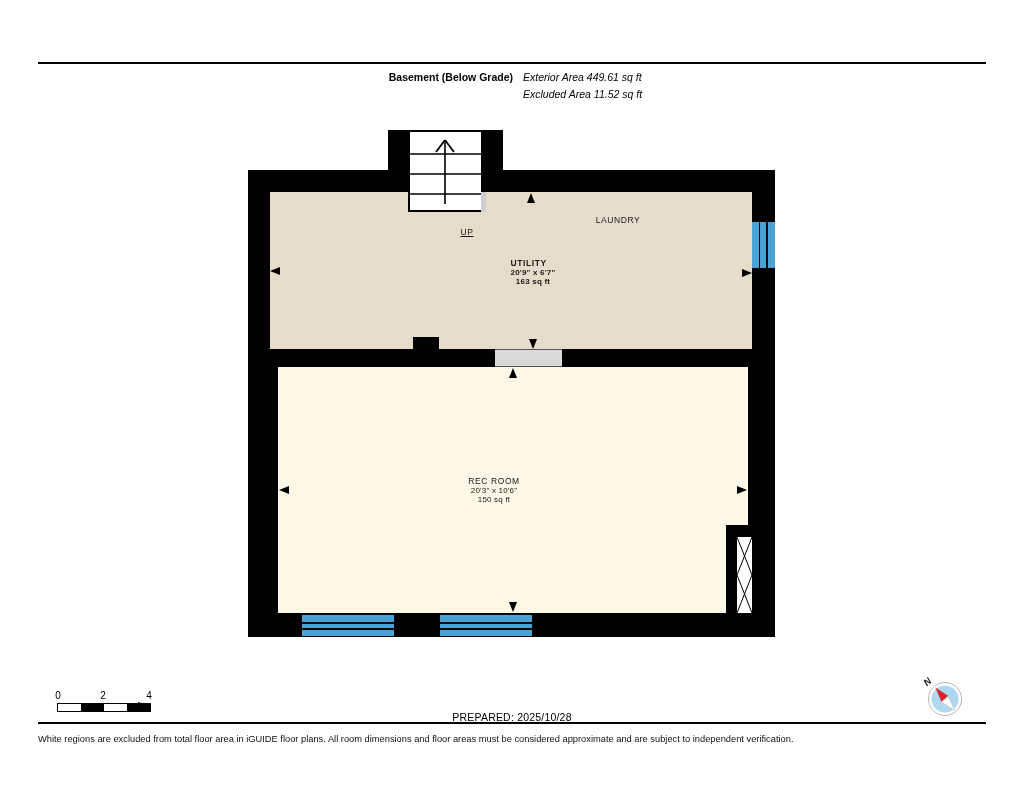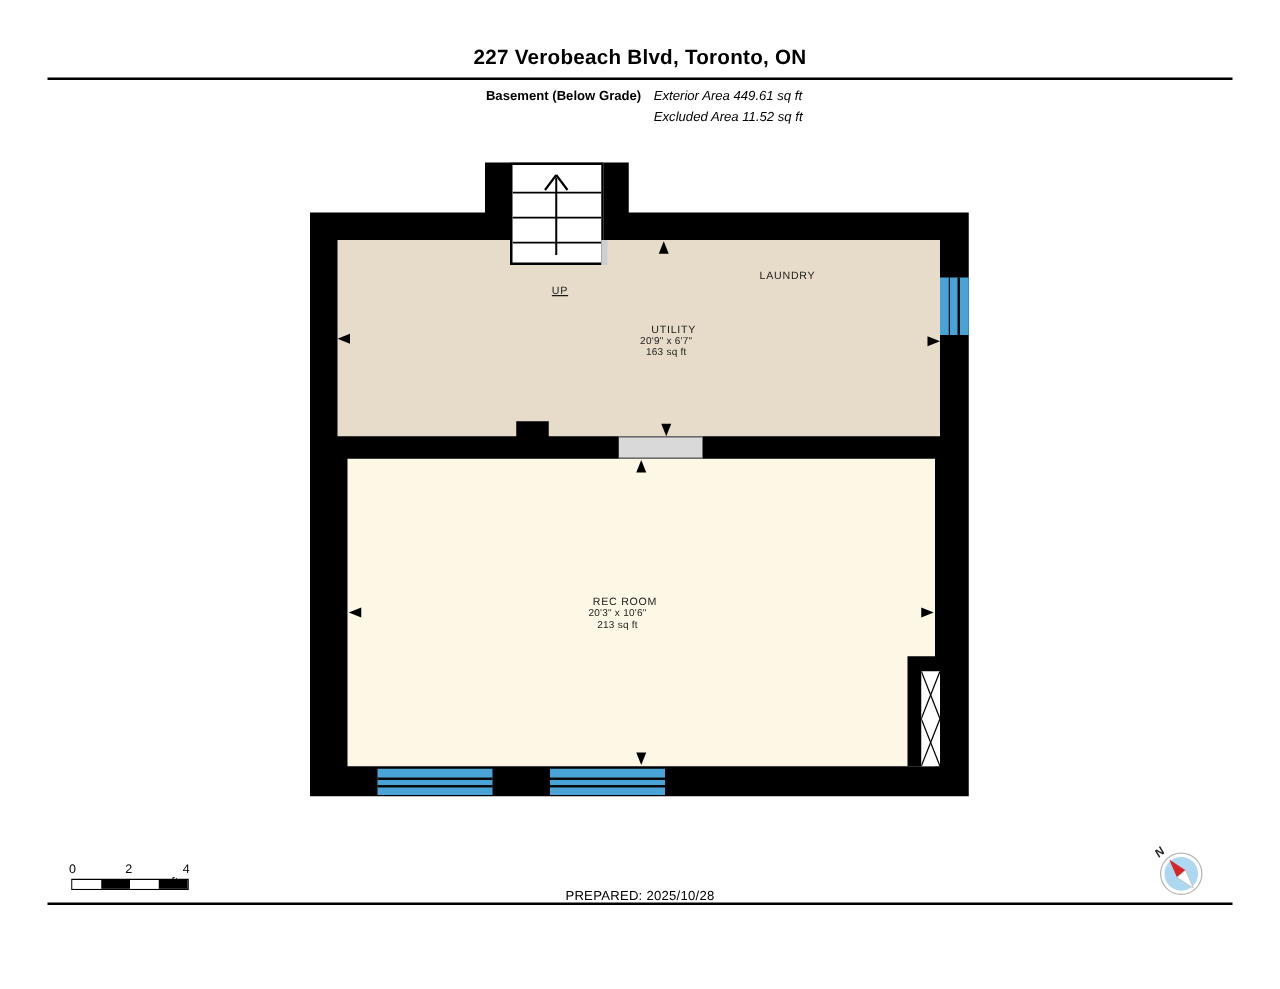--- a/index.html
+++ b/index.html
@@ -13,21 +13,21 @@
   
   .title{font-size:16.5px;font-weight:bold;letter-spacing:.2px;}
   .hline{height:2px;background:#000;}
   .floorlbl{font-size:10.5px;font-weight:bold;}
   .arealine{font-size:10.5px;font-style:italic;}
   
   .wall{background:#000;}
   .floor-utility{background:#e6dcc9;}
   .floor-rec{background:#fdf8e5;}
   .door{background:#d9d9d9;border-top:1px solid #555;border-bottom:1px solid #555;box-sizing:border-box;}
-  .roomtext{font-size:8.5px;letter-spacing:.6px;color:#1a1a1a;text-align:center;margin-left:12px;}
+  .roomtext{font-size:8.5px;letter-spacing:.6px;color:#1a1a1a;}
   .dimtext{font-size:8px;letter-spacing:.2px;color:#1a1a1a;text-align:center;}
   .stairbox{background:#fff;border:2px solid #000;box-sizing:border-box;}
   .grayshadow{background:#cfcfcf;}
   .win{background:#4aa3d6;}
   .win .pane-h{position:absolute;left:0;right:0;height:1.5px;background:#0a0a0a;}
   .win .pane-v{position:absolute;top:0;bottom:0;width:1.5px;background:#0a0a0a;}
   
   .arr{width:0;height:0;}
   .arr-left{border-top:4px solid transparent;border-bottom:4px solid transparent;border-right:10px solid #000;}
   .arr-right{border-top:4px solid transparent;border-bottom:4px solid transparent;border-left:10px solid #000;}
@@ -40,21 +40,20 @@
   .prepared{font-size:10.5px;font-weight:normal;letter-spacing:.2px;margin-top:12px;}
   .watermark{font-size:21px;font-weight:bold;color:#c9c9c9;letter-spacing:1px;white-space:nowrap;}
   .wm2{margin-left:30px;}
   .disclaimer{font-size:9.3px;color:#111;white-space:nowrap;}
 </style>
 </head>
 <body>
 
 <div class="abs" style="left:0;top:0;width:1024px;height:791px;">
 
-  <div class="abs ctr title" style="left:512px;top:37px;">227 Verobeach Blvd, Toronto, ON</div>
   <div class="abs hline" style="left:38px;top:62px;width:948px;"></div>
   <div class="abs floorlbl" style="right:511px;top:71px;">Basement (Below Grade)</div>
   <div class="abs arealine" style="left:523px;top:71px;">Exterior Area 449.61 sq ft</div>
   <div class="abs arealine" style="left:523px;top:88px;">Excluded Area 11.52 sq ft</div>
 
   <div class="abs" style="left:0;top:0;width:1024px;height:660px;">
 
     <div class="abs wall" style="left:248px;top:170px;width:527px;height:467px;"></div>
 
     <div class="abs wall" style="left:388px;top:130px;width:115px;height:44px;"></div>
@@ -104,33 +103,33 @@
 
     <div class="abs arr arr-left" style="left:270px;top:267px;"></div>
     <div class="abs arr arr-right" style="left:742px;top:269px;"></div>
     <div class="abs arr arr-up" style="left:527px;top:193px;"></div>
     <div class="abs arr arr-down" style="left:529px;top:339px;"></div>
     <div class="abs arr arr-up" style="left:509px;top:368px;"></div>
     <div class="abs arr arr-down" style="left:509px;top:602px;"></div>
     <div class="abs arr arr-left" style="left:279px;top:486px;"></div>
     <div class="abs arr arr-right" style="left:737px;top:486px;"></div>
 
-    <div class="abs ctr roomtext" style="left:436px;top:227px;text-decoration:underline;">UP</div>
+    <div class="abs ctr roomtext" style="left:467px;top:227px;text-decoration:underline;">UP</div>
     <div class="abs ctr roomtext" style="left:618px;top:215px;">LAUNDRY</div>
 
-    <div class="abs ctr" style="left:533px;top:258px;">
+    <div class="abs ctr" style="left:533px;top:258px;font-weight:bold;">
       <div class="roomtext">UTILITY</div>
       <div class="dimtext">20'9" x 6'7"</div>
       <div class="dimtext">163 sq ft</div>
     </div>
 
     <div class="abs ctr" style="left:494px;top:476px;">
       <div class="roomtext">REC ROOM</div>
       <div class="dimtext">20'3" x 10'6"</div>
-      <div class="dimtext">213 sq ft</div>
+      <div class="dimtext">150 sq ft</div>
     </div>
   </div>
 
   <div class="abs ctr scalenum" style="left:58px;top:690px;">0</div>
   <div class="abs ctr scalenum" style="left:103px;top:690px;">2</div>
   <div class="abs ctr scalenum" style="left:149px;top:690px;">4</div>
   <div class="abs scalebar" style="left:57px;top:703px;width:92px;">
     <div style="width:23px;background:#fff;"></div>
     <div style="width:23px;background:#000;"></div>
     <div style="width:23px;background:#fff;"></div>
@@ -145,14 +144,15 @@
     <circle cx="27" cy="27" r="16.5" fill="#ffffff" stroke="#b5b5b5" stroke-width="1"></circle>
     <circle cx="27" cy="27" r="13.5" fill="#aed7f2"></circle>
     <g transform="rotate(-40 27 27)">
       <polygon points="27,12 31.5,27 22.5,27" fill="#d62427"></polygon>
       <polygon points="27,42 31.5,27 22.5,27" fill="#fdfdfd" stroke="#c0c0c0" stroke-width="0.6"></polygon>
     </g>
     <text x="7" y="13" transform="rotate(-42 10 11)" font-size="9.5" font-weight="bold" font-style="italic" fill="#222">N</text>
   </svg>
 
   <div class="abs hline" style="left:38px;top:722px;width:948px;"></div>
+  <div class="abs disclaimer" style="left:38px;top:734px;">White regions are excluded from total floor area in iGUIDE floor plans. All room dimensions and floor areas must be considered approximate and are subject to independent verification.</div>
 
 </div>
 
 </body></html>

